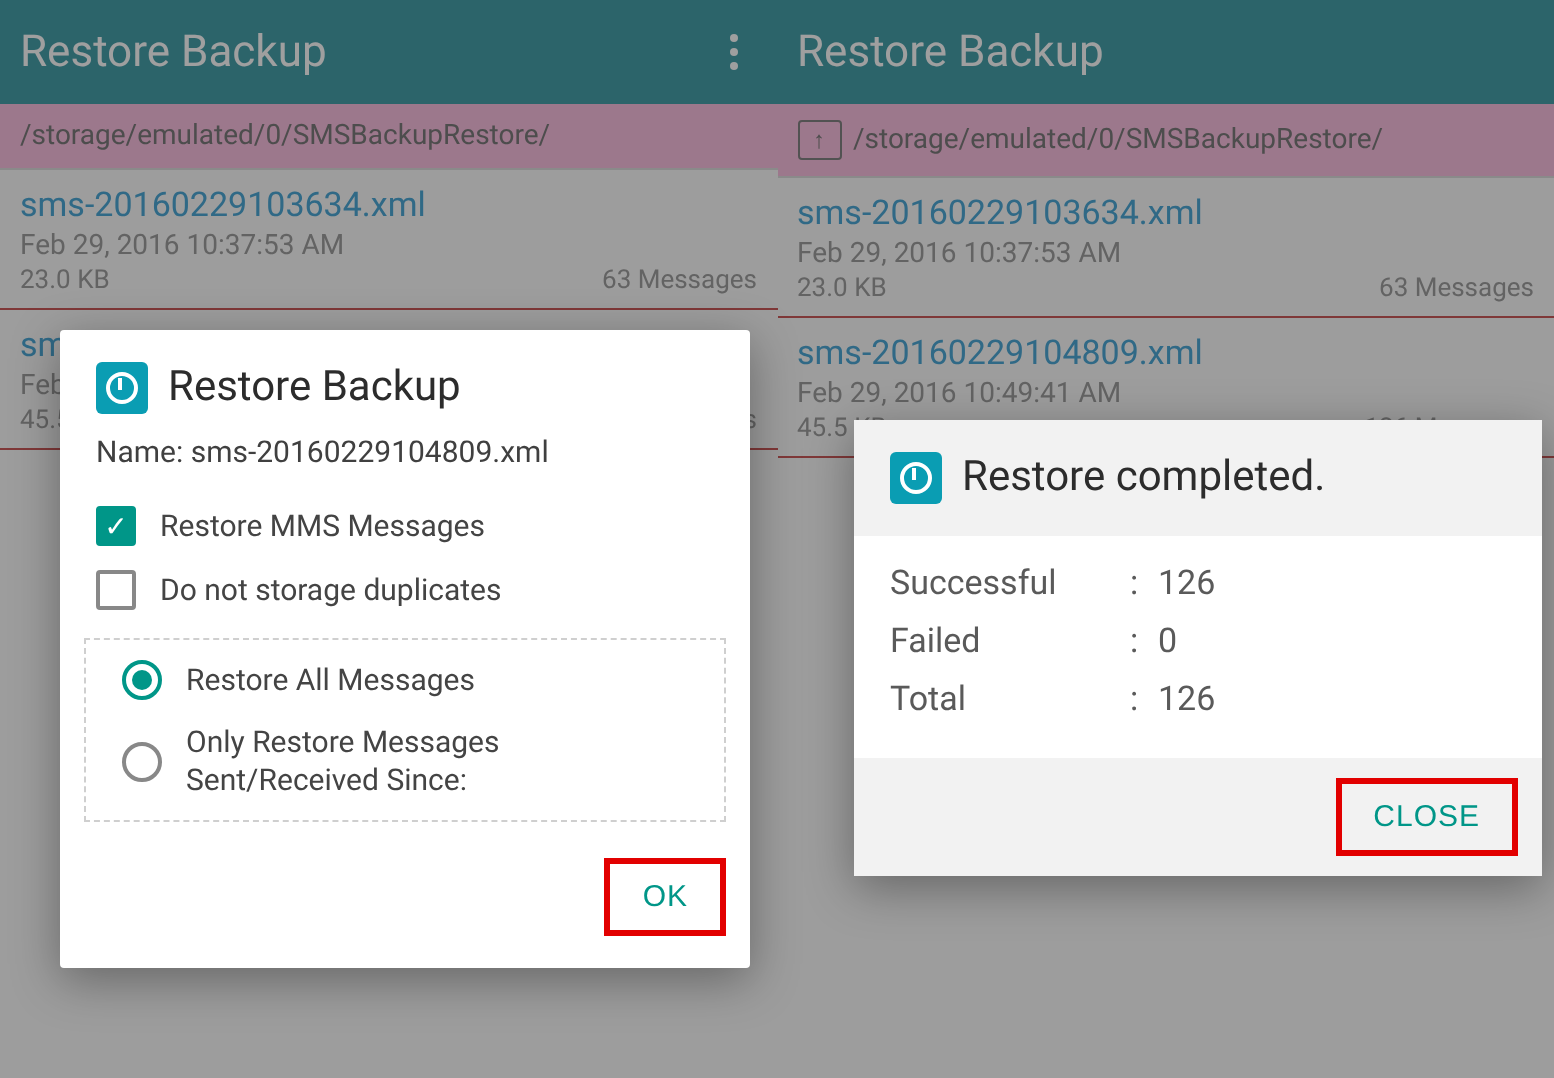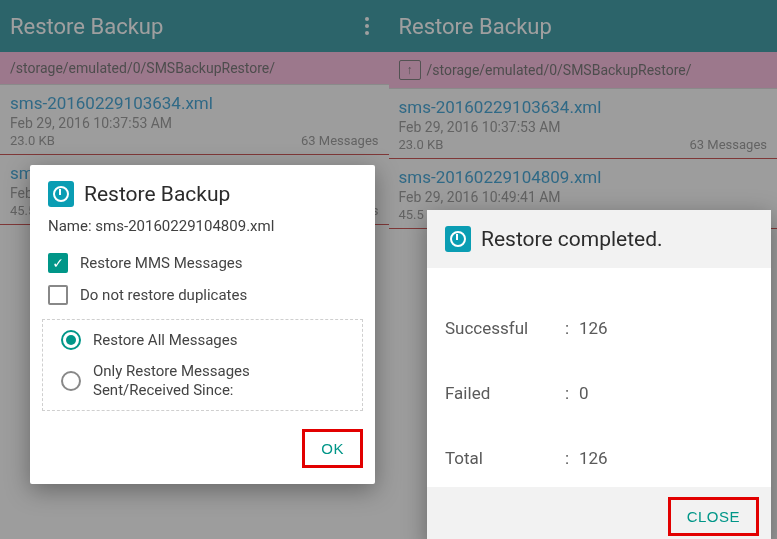--- a/index.html
+++ b/index.html
@@ -207,21 +207,20 @@
   }
   .stats {
     background: #ffffff;
     padding: 10px 18px 14px;
     color: #5a5a5a;
     font-size: 17px;
   }
   .stats .row {
     display: flex;
     line-height: 1.7;
-    margin-top: 36px;
   }
   .stats .klabel { width: 120px; }
   .stats .colon { width: 14px; }
   .dlg-right .dlg-actions {
     background: #f2f2f2;
     padding: 10px 12px;
     text-decoration: underline;
   }
   .dlg-right-head {
     background: #f2f2f2;
@@ -305,21 +304,21 @@
     <span>Name:</span>
     <span> </span>
     <span>sms-20160229104809.xml</span>
   </div>
   <div class="chk-row">
     <div class="chk checked">✓</div>
     <span class="lbl">Restore MMS Messages</span>
   </div>
   <div class="chk-row">
     <div class="chk"></div>
-    <span class="lbl">Do not restore duplicates</span>
+    <span class="lbl">Do not storage duplicates</span>
   </div>
   <div class="radio-group">
     <div class="rad-row">
       <div class="rad selected"></div>
       <span class="lbl">Restore All Messages</span>
     </div>
     <div class="rad-row">
       <div class="rad"></div>
       <span class="lbl">Only Restore Messages Sent/Received Since:</span>
     </div>

